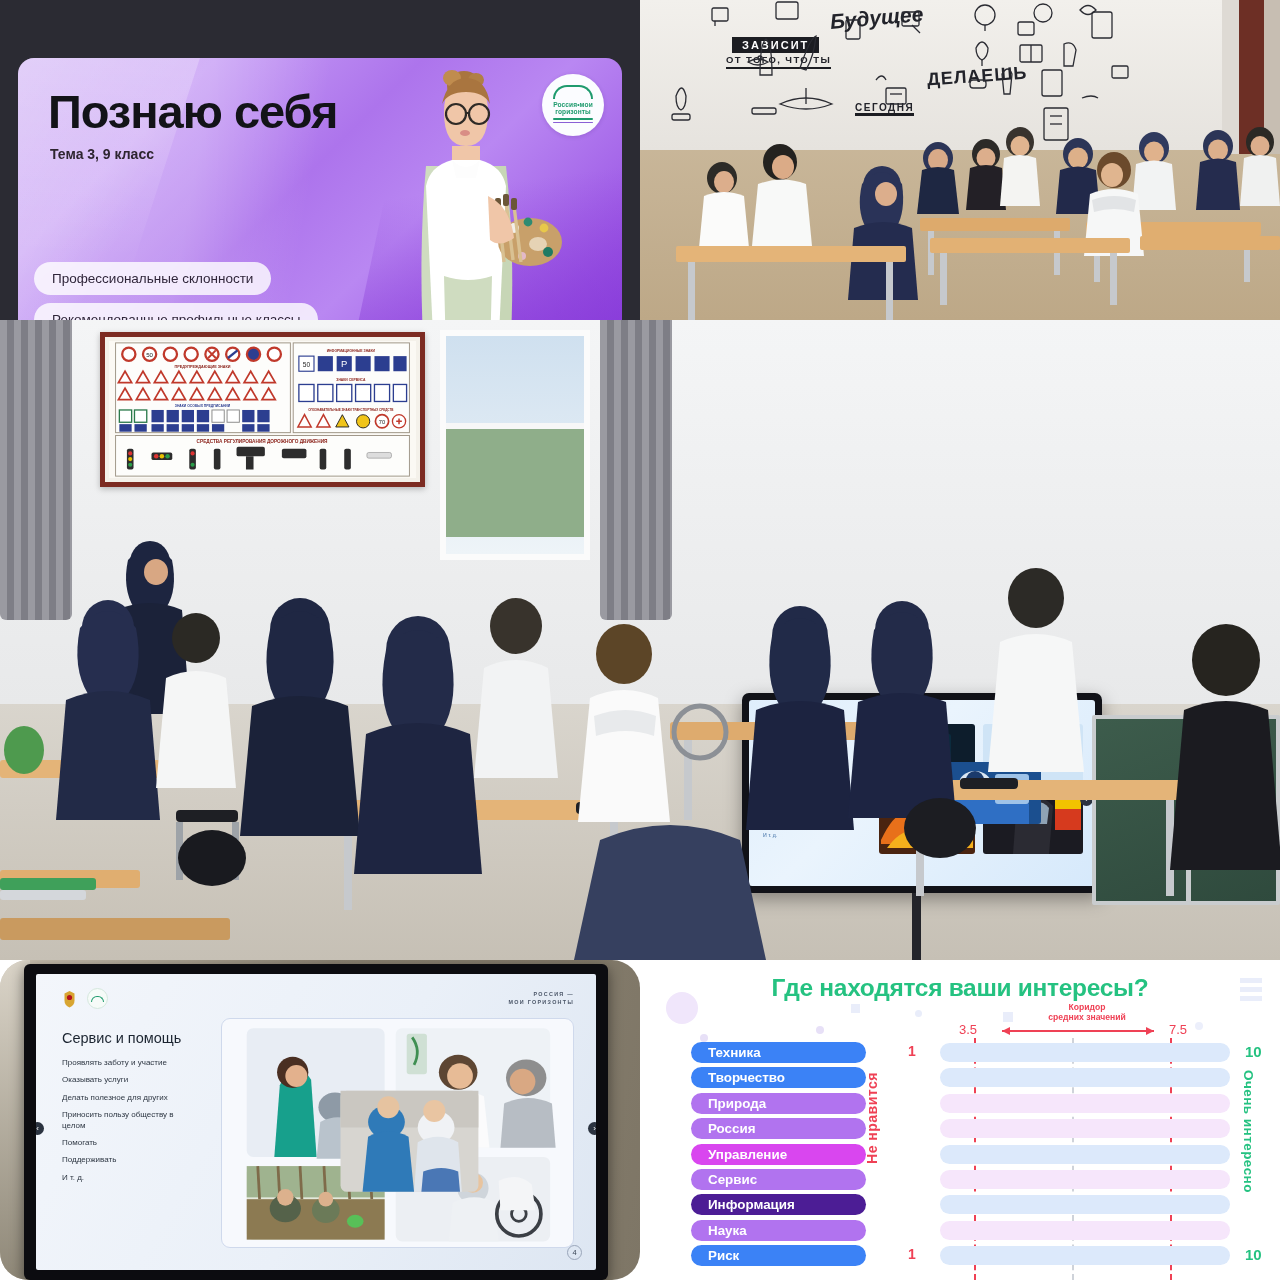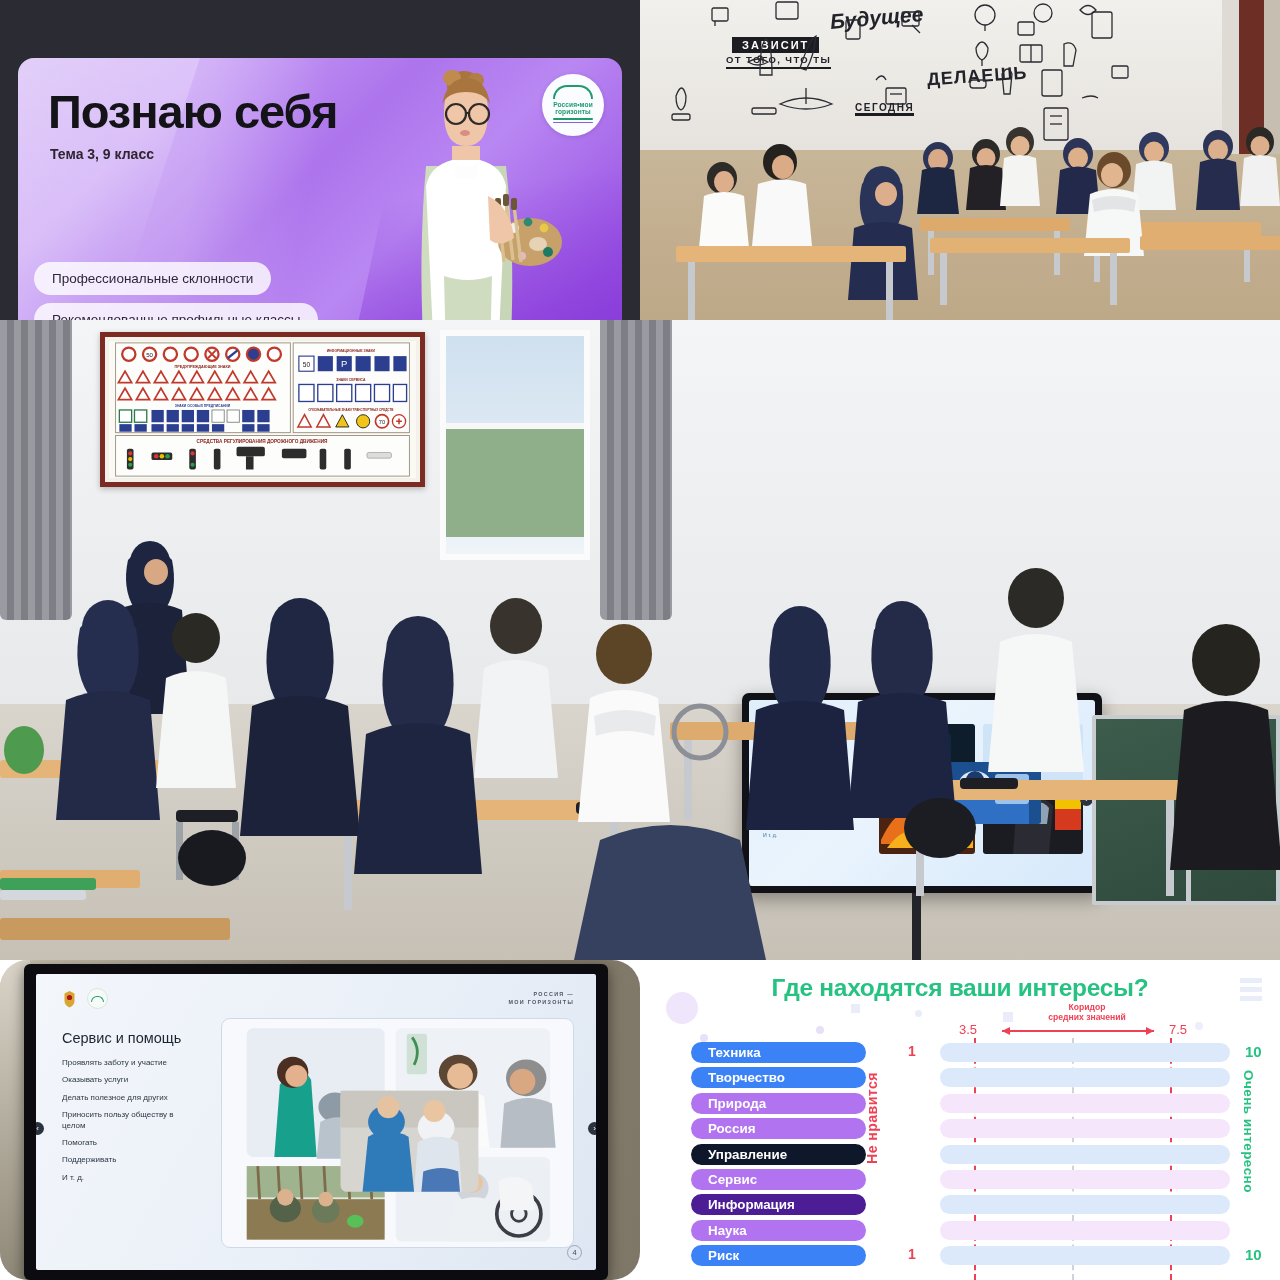--- a/index.html
+++ b/index.html
@@ -757,21 +757,21 @@
         </div>
         <div class="row">
           <div class="cat-pill" style="background: rgb(177, 115, 239);">Природа</div>
           <div class="scale-bar" style="background: rgb(246, 230, 251);"></div>
         </div>
         <div class="row">
           <div class="cat-pill" style="background: rgb(177, 115, 239);">Россия</div>
           <div class="scale-bar" style="background: rgb(246, 230, 251);"></div>
         </div>
         <div class="row">
-          <div class="cat-pill" style="background: #0f172a;">Управление</div>
+          <div class="cat-pill" style="background: #d946ef;">Управление</div>
           <div class="scale-bar" style="background: rgb(220, 233, 251);"></div>
         </div>
         <div class="row">
           <div class="cat-pill" style="background: rgb(177, 115, 239);">Сервис</div>
           <div class="scale-bar" style="background: rgb(246, 230, 251);"></div>
         </div>
         <div class="row">
           <div class="cat-pill" style="background: #4c1d95;">Информация</div>
           <div class="scale-bar" style="background: rgb(220, 233, 251);"></div>
         </div>

